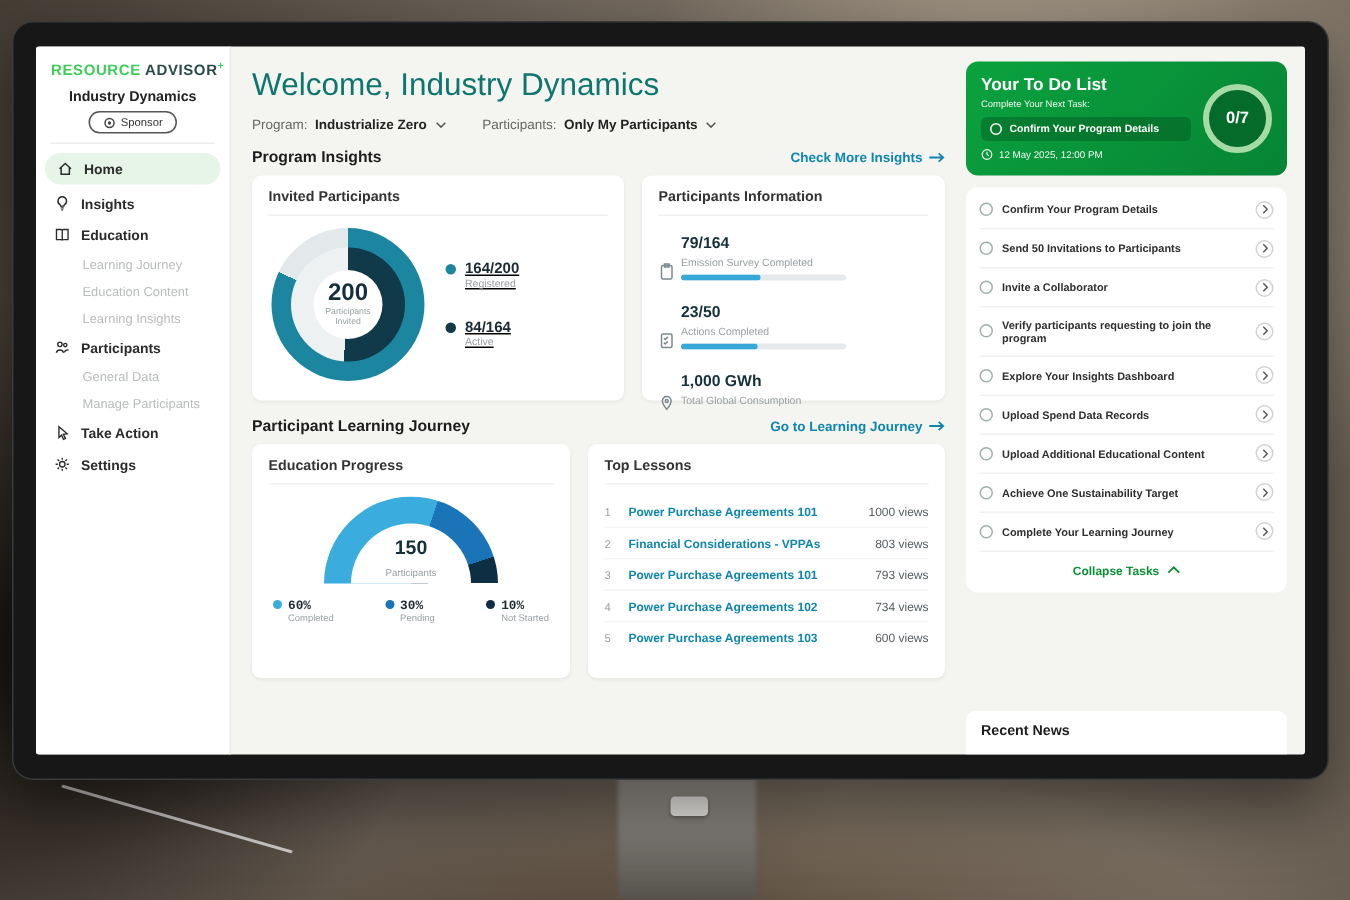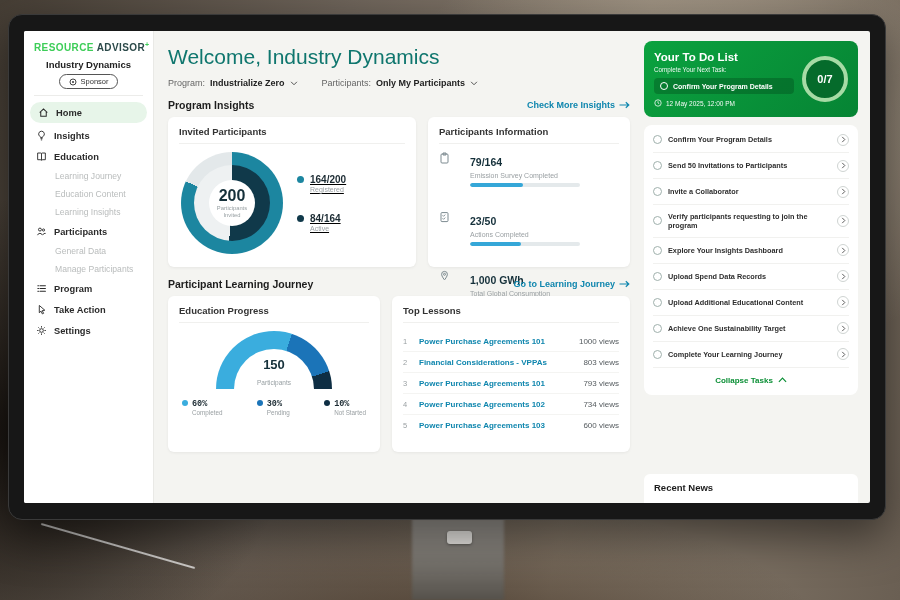--- a/index.html
+++ b/index.html
@@ -60,21 +60,21 @@
   .donut-center b{font-size:16px;color:#15303a;line-height:1.1;}
   .donut-center span{font-size:5.8px;color:#98a0a3;width:42px;line-height:1.25;}
   .legend{display:flex;flex-direction:column;gap:20px;text-decoration:underline;}
   .leg-item{display:flex;align-items:flex-start;gap:6px;}
   .dot{width:7px;height:7px;border-radius:50%;margin-top:2px;flex:0 0 auto;}
   .dot-teal{background:var(--teal)} .dot-navy{background:var(--navy)}
   .dot-lblue{background:var(--lblue)} .dot-mblue{background:var(--mblue)} .dot-dnavy{background:var(--dnavy)}
   .leg-item b{font-size:10px;color:#1c2b33;display:block;line-height:1.2;}
   .leg-item span{font-size:7px;color:#9aa0a3;}
 
-  .stat{display:flex;gap:20px;margin-bottom:24px;align-items:flex-start;}
+  .stat{display:flex;gap:4px;margin-bottom:11px;align-items:flex-end;}
   .stat b{font-size:10.5px;color:#15303a;line-height:1.1;}
   .stat span{font-size:7px;color:#9aa0a3;display:block;margin:2px 0 4px;}
   .bar{width:110px;height:4px;background:#e4e9eb;border-radius:2px;overflow:hidden;}
   .bar i{display:block;height:100%;background:var(--bar);border-radius:2px;}
 
   .gauge-wrap{width:116px;height:58px;position:relative;overflow:hidden;margin:6px auto 0;}
   .gauge{position:absolute;left:0;top:0;width:116px;height:116px;border-radius:50%;}
   .gauge-hole{position:absolute;left:18px;top:18px;width:80px;height:80px;border-radius:50%;background:#fff;}
   .gauge-center{position:absolute;left:0;bottom:0;width:100%;text-align:center;}
   .gauge-center b{font-size:13px;color:#15303a;display:block;line-height:1;}
@@ -162,26 +162,20 @@
               <circle cx="4.3" cy="3.9" r="1.6" fill="none" stroke="#2b2b2b"></circle>
               <circle cx="8.2" cy="4.4" r="1.2" fill="none" stroke="#2b2b2b"></circle>
               <path d="M1.7 10a2.7 2.7 0 0 1 5.2 0 M7.6 9.7a2.3 2.3 0 0 1 2.9-1.6" fill="none" stroke="#2b2b2b"></path>
             </svg>
           <span>Participants</span>
         </div>
         <span class="nav-sub">General Data</span>
         <span class="nav-sub">Manage Participants</span>
         <div class="nav-item">
           <svg width="11" height="11" viewBox="0 0 12 12">
-              <path d="M2 3h.8 M4.3 3h6 M2 6h.8 M4.3 6h6 M2 9h.8 M4.3 9h6" stroke="#2b2b2b" stroke-width="1.1" stroke-linecap="round"></path>
-            </svg>
-          <span>Program</span>
-        </div>
-        <div class="nav-item">
-          <svg width="11" height="11" viewBox="0 0 12 12">
               <path d="M3.6 1.6 L9.6 6.8 L6.8 7.2 L8.3 10.2 L6.9 10.8 L5.5 7.8 L3.6 9.5 Z" fill="none" stroke="#2b2b2b" stroke-width="1"></path>
             </svg>
           <span>Take Action</span>
         </div>
         <div class="nav-item">
           <svg width="11" height="11" viewBox="0 0 12 12">
               <circle cx="6" cy="6" r="2" fill="none" stroke="#2b2b2b"></circle>
               <path d="M6 1.2v1.6 M6 9.2v1.6 M1.2 6h1.6 M9.2 6h1.6 M2.6 2.6l1.1 1.1 M8.3 8.3l1.1 1.1 M9.4 2.6 8.3 3.7 M3.7 8.3 2.6 9.4" stroke="#2b2b2b"></path>
             </svg>
           <span>Settings</span>

